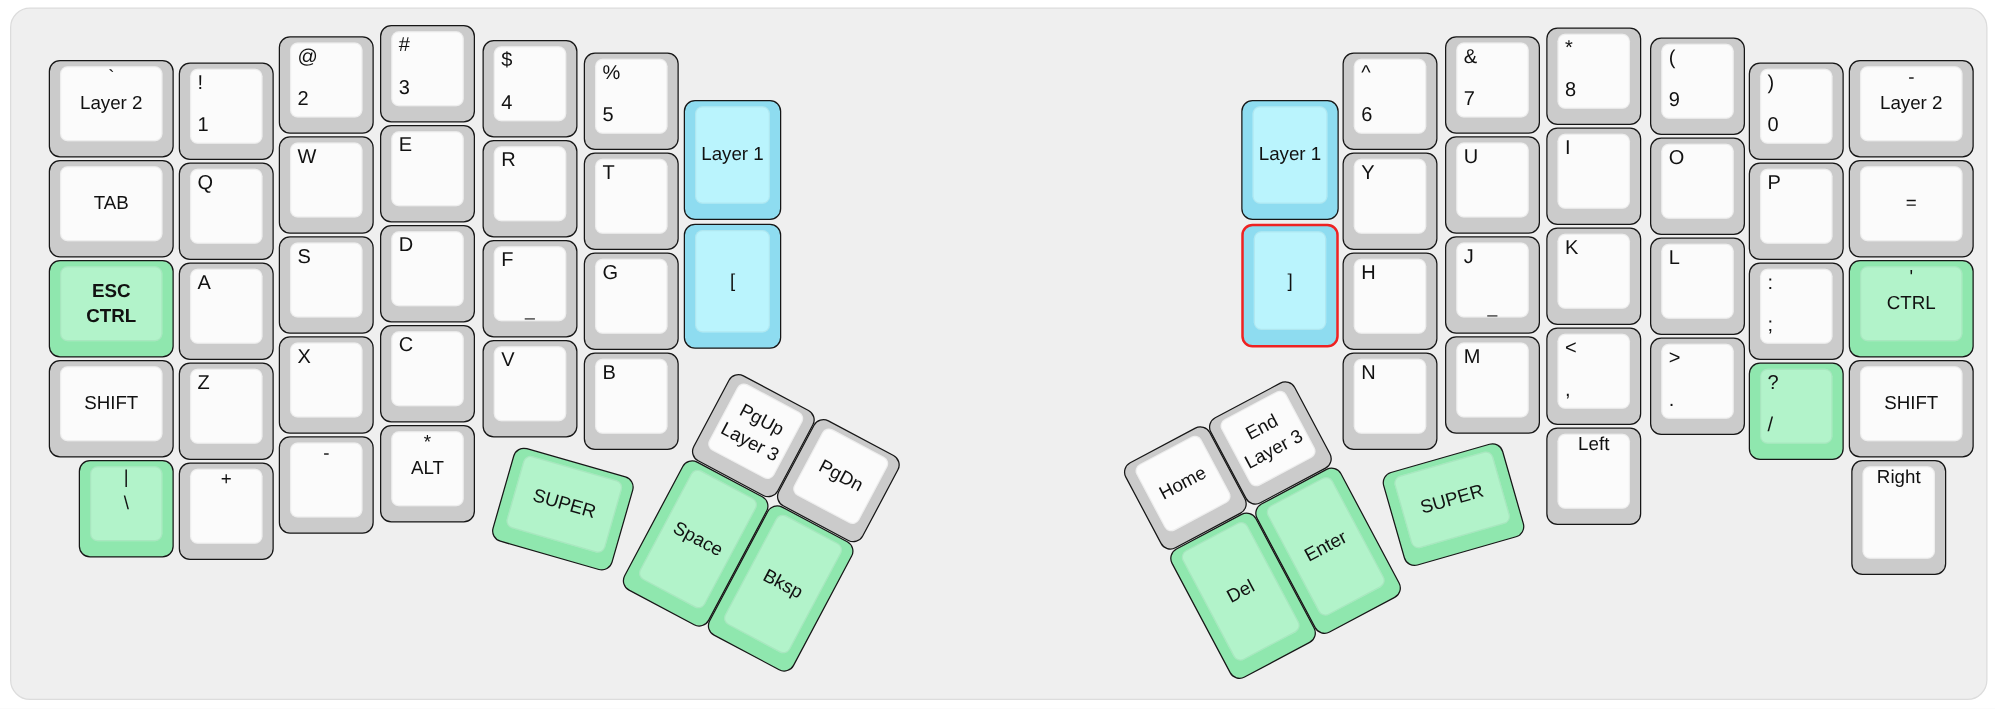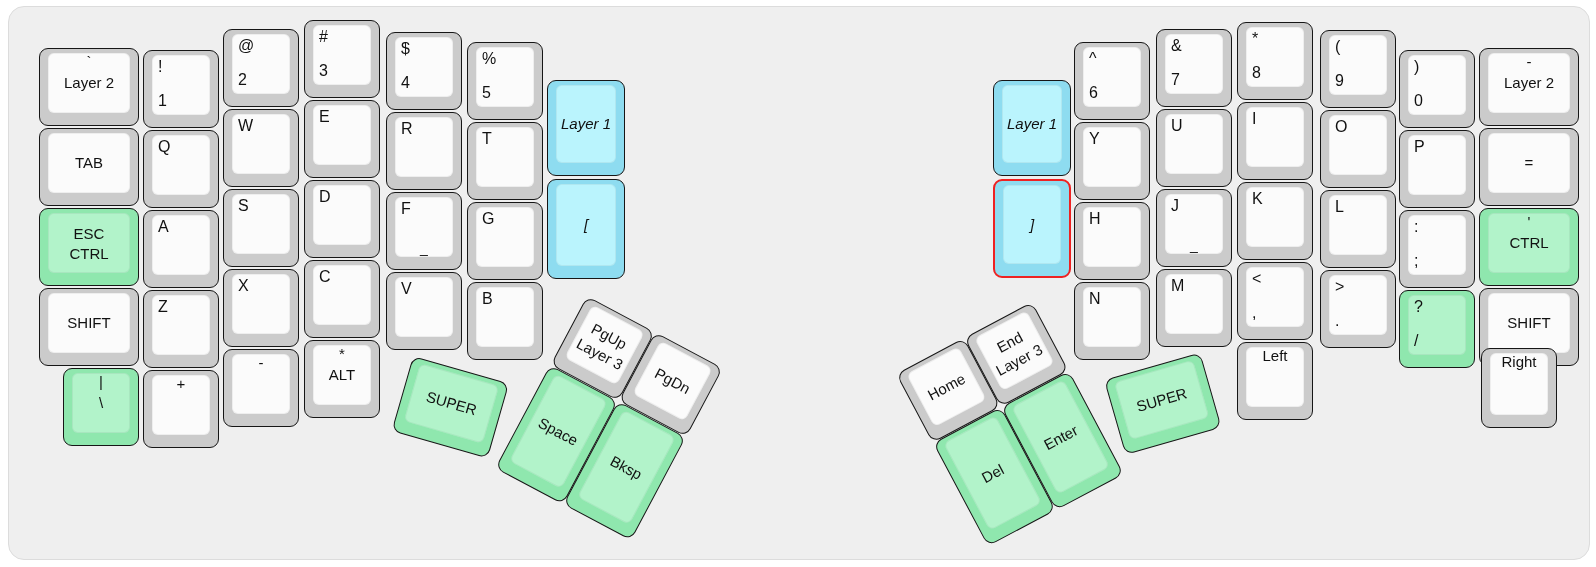--- a/index.html
+++ b/index.html
@@ -22,21 +22,21 @@
   .key.white{background:var(--white-outer,#cbcbcb);}
   .key.green{background:var(--green-outer,#8fe7ae);}
   .key.blue{background:var(--blue-outer,#8edcf0);}
   .key.redborder{border:2px solid var(--red-border,#ee2222);}
   .cap{
     position:absolute;left:8px;right:8px;top:4px;bottom:12px;
     border-radius:6px;box-shadow:inset 0 0 0 1px rgba(0,0,0,0.05);
   }
   .key.white .cap{background:var(--white-inner,#fbfbfb);}
   .key.green .cap{background:var(--green-inner,#b2f3ca);}
-  .key.blue .cap{background:var(--blue-inner,#baf4fd);font-style:italic;}
+  .key.blue .cap{background:var(--blue-inner,#baf4fd);}
   .lb{position:absolute;color:#111;font-size:15px;line-height:1.2;}
   .p-tl{left:6px;top:2px;font-size:16px;}
   .p-bl{left:6px;bottom:5px;font-size:16px;}
   .p-tc{left:0;right:0;top:0px;text-align:center;}
   .p-ct{left:0;right:0;top:50%;transform:translateY(-50%);
         text-align:center;white-space:pre-line;line-height:1.3;}
   .p-bc{left:0;right:0;bottom:0px;text-align:center;font-size:14px;}
 </style>
 </head>
 <body>
@@ -46,21 +46,21 @@
       <div class="cap">
         <span class="lb p-tc">`</span>
         <span class="lb p-ct">Layer 2</span>
       </div>
     </div>
     <div class="key white" style="left: 30px; top: 121px; width: 100px; height: 78px;">
       <div class="cap">
         <span class="lb p-ct">TAB</span>
       </div>
     </div>
-    <div class="key green" style="left: 30px; top: 201px; width: 100px; height: 78px;">
+    <div class="key green" style="left: 30px; top: 201px; width: 100px; height: 78px; font-weight: bold;">
       <div class="cap">
         <span class="lb p-ct">ESC
 CTRL</span>
       </div>
     </div>
     <div class="key white" style="left: 30px; top: 281px; width: 100px; height: 78px;">
       <div class="cap">
         <span class="lb p-ct">SHIFT</span>
       </div>
     </div>
@@ -368,21 +368,21 @@
       <div class="cap">
         <span class="lb p-tc">'</span>
         <span class="lb p-ct">CTRL</span>
       </div>
     </div>
     <div class="key white" style="left: 1470px; top: 281px; width: 100px; height: 78px;">
       <div class="cap">
         <span class="lb p-ct">SHIFT</span>
       </div>
     </div>
-    <div class="key white" style="left: 1472px; top: 341px; width: 76px; height: 80px;">
+    <div class="key white" style="left: 1472px; top: 361px; width: 76px; height: 92px;">
       <div class="cap">
         <span class="lb p-tc">Right</span>
       </div>
     </div>
     <div class="key white" style="left: 887px; top: 367px; width: 77px; height: 78px; transform: rotate(-28deg);">
       <div class="cap">
         <span class="lb p-ct">Home</span>
       </div>
     </div>
     <div class="key white" style="left: 955px; top: 331px; width: 77px; height: 78px; transform: rotate(-28deg);">

